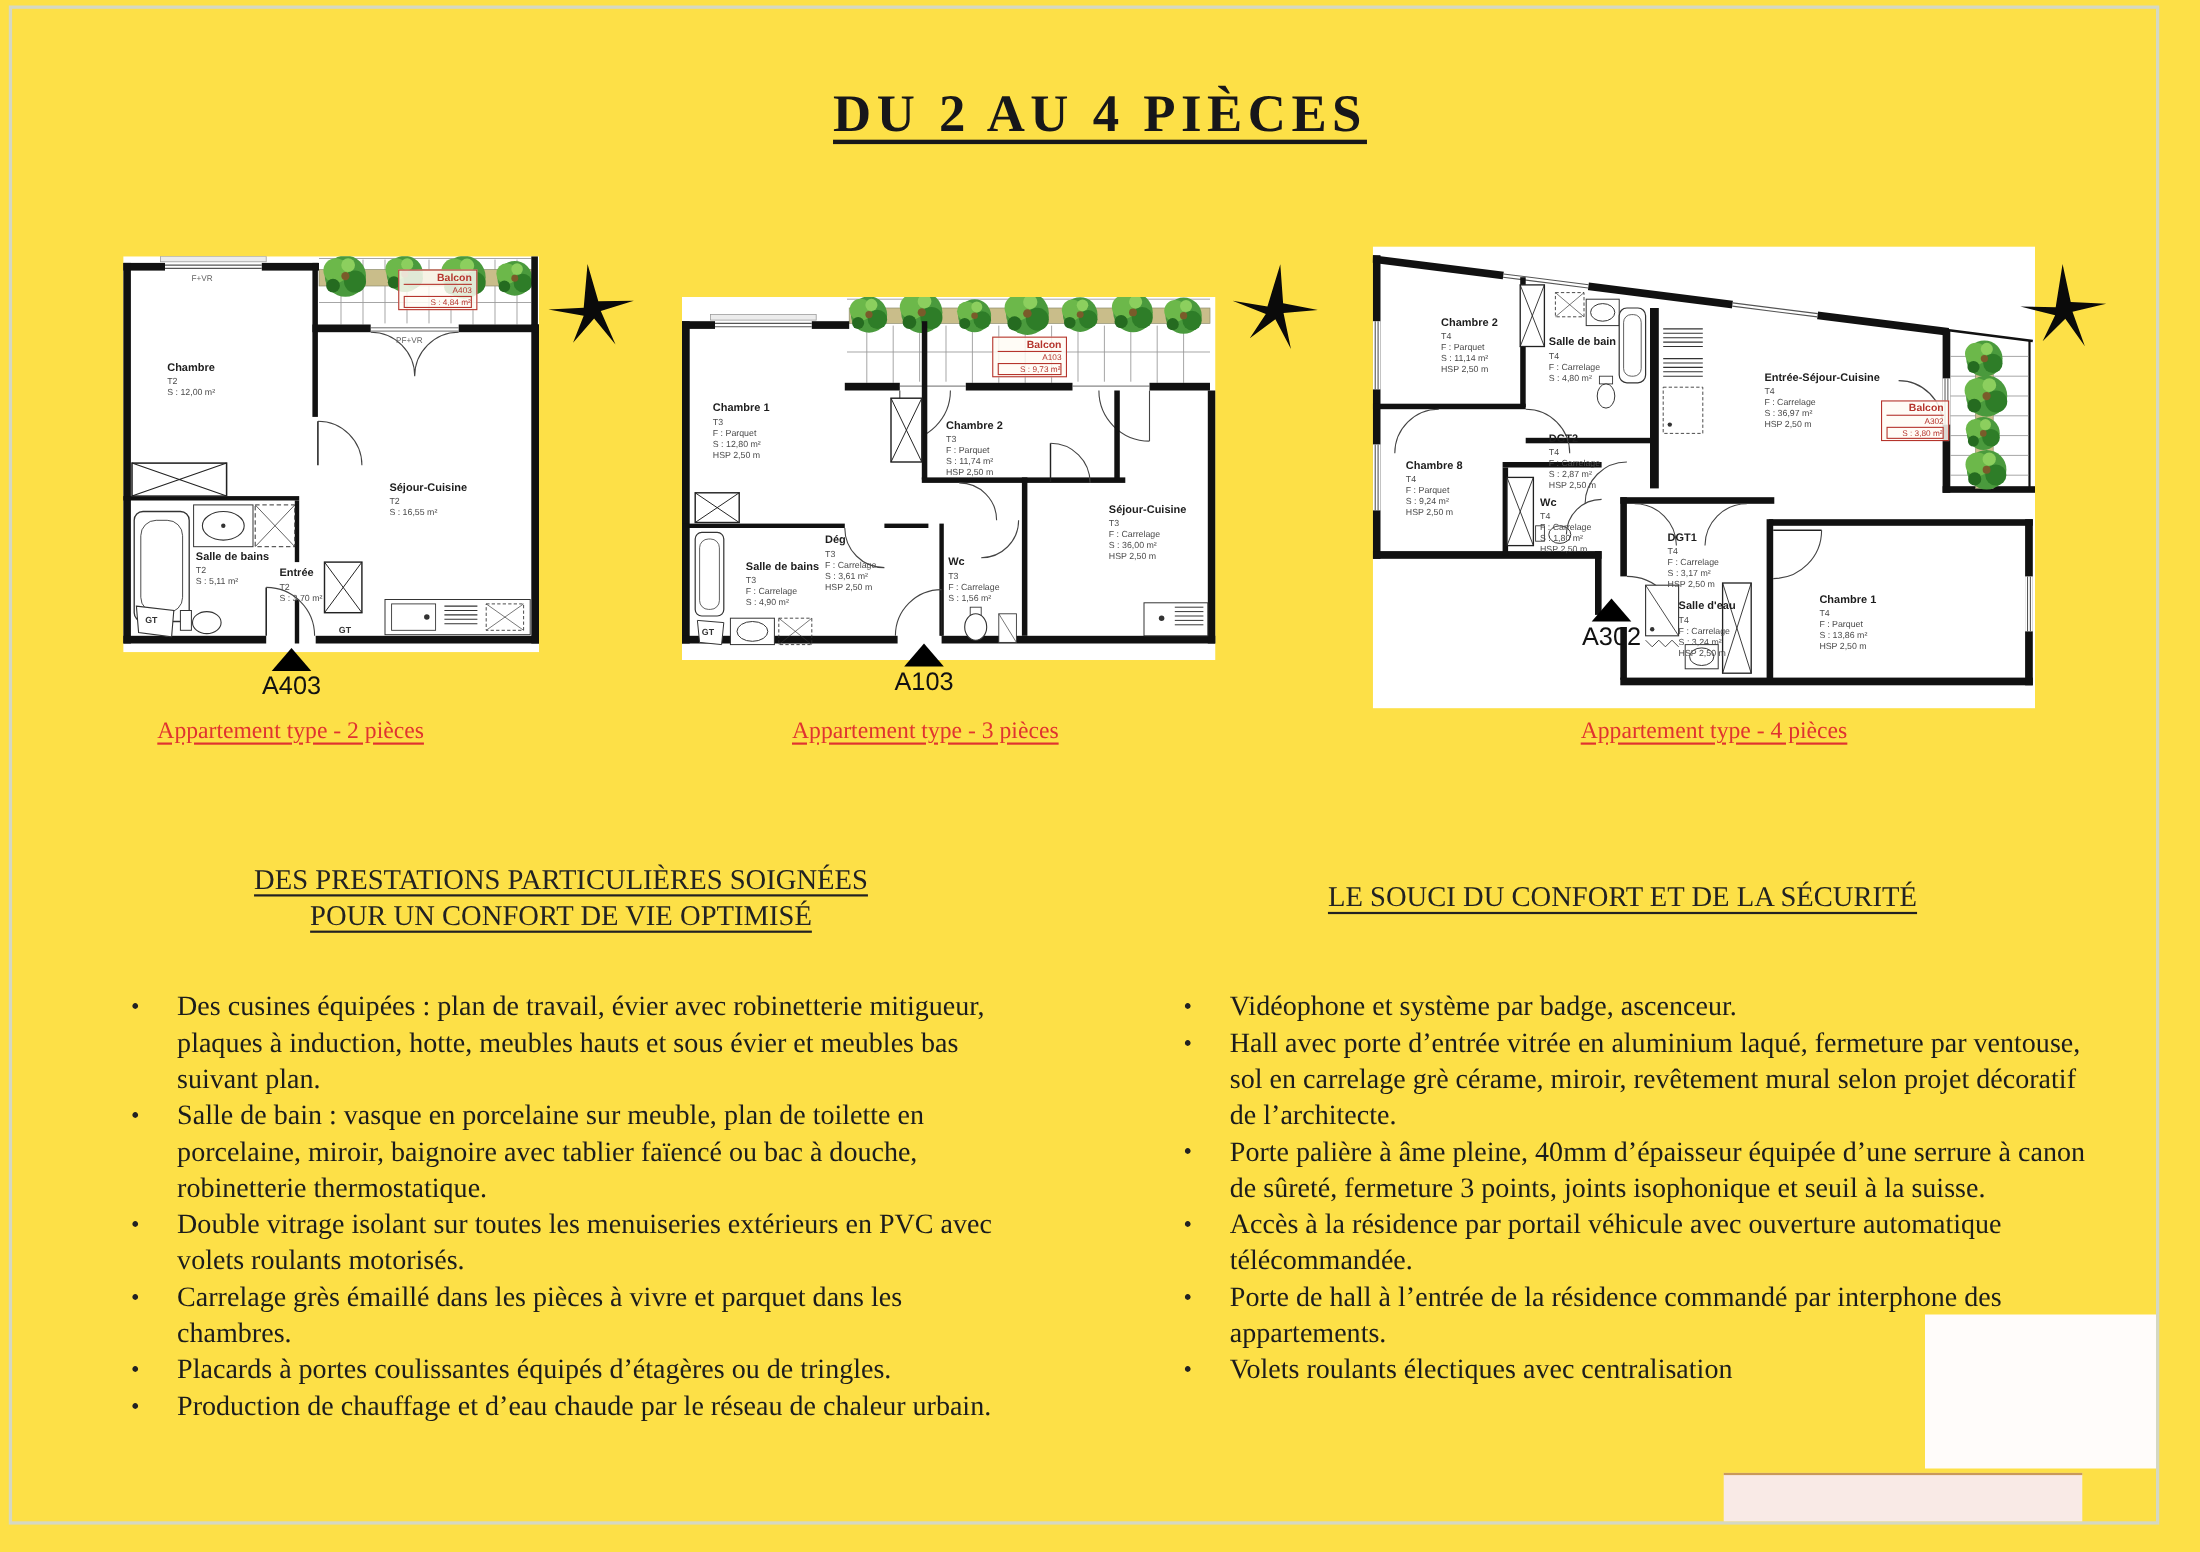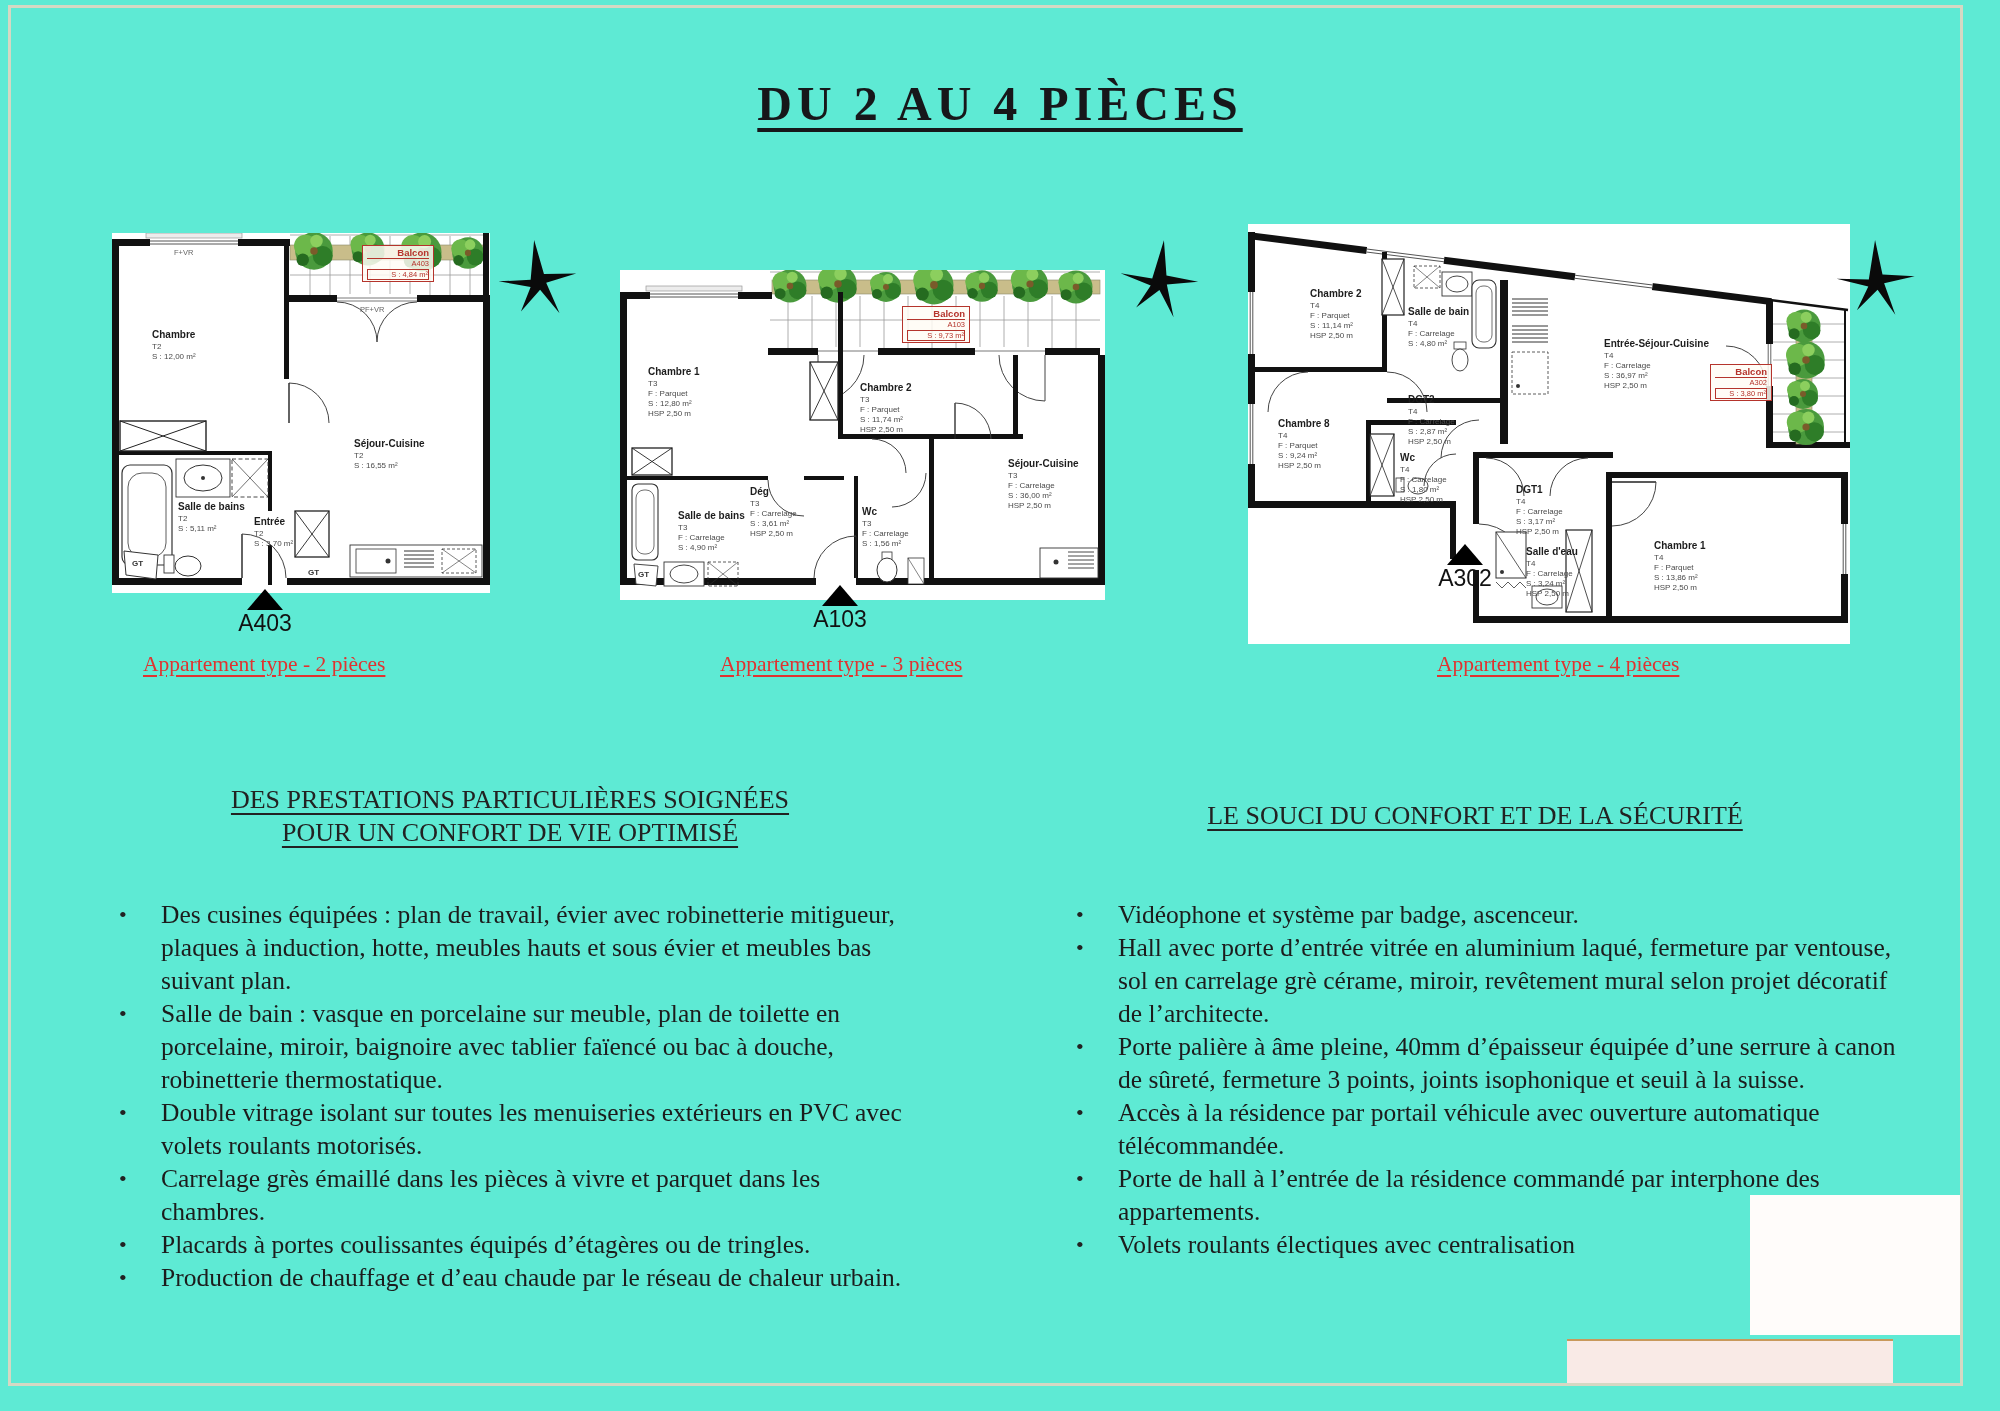--- a/index.html
+++ b/index.html
@@ -1,16 +1,16 @@
 <!DOCTYPE html>
 <html><head>
 <meta charset="utf-8">
 <style>
   html,body{margin:0;padding:0;background:#ffffff;}
-  #page{position:relative;width:2000px;height:1411px;background:#5eead4;overflow:hidden;
+  #page{position:relative;width:2000px;height:1411px;background:#fde047;overflow:hidden;
         font-family:"Liberation Serif", serif;color:#1c1c1c;}
   .frame{position:absolute;left:8px;top:5px;width:1949px;height:1375px;
          border:3px solid #d5d8c3;pointer-events:none;}
   .title{position:absolute;left:0;top:76px;width:2000px;text-align:center;
          font-size:48px;font-weight:bold;letter-spacing:5px;color:#17171a;}
   .title span{text-decoration:underline;text-underline-offset:8px;}
   
   .plan{position:absolute;}
   .plan svg{position:absolute;left:0;top:0;}
   .rl{position:absolute;font-family:"Liberation Sans",sans-serif;line-height:1.25;white-space:nowrap;}

